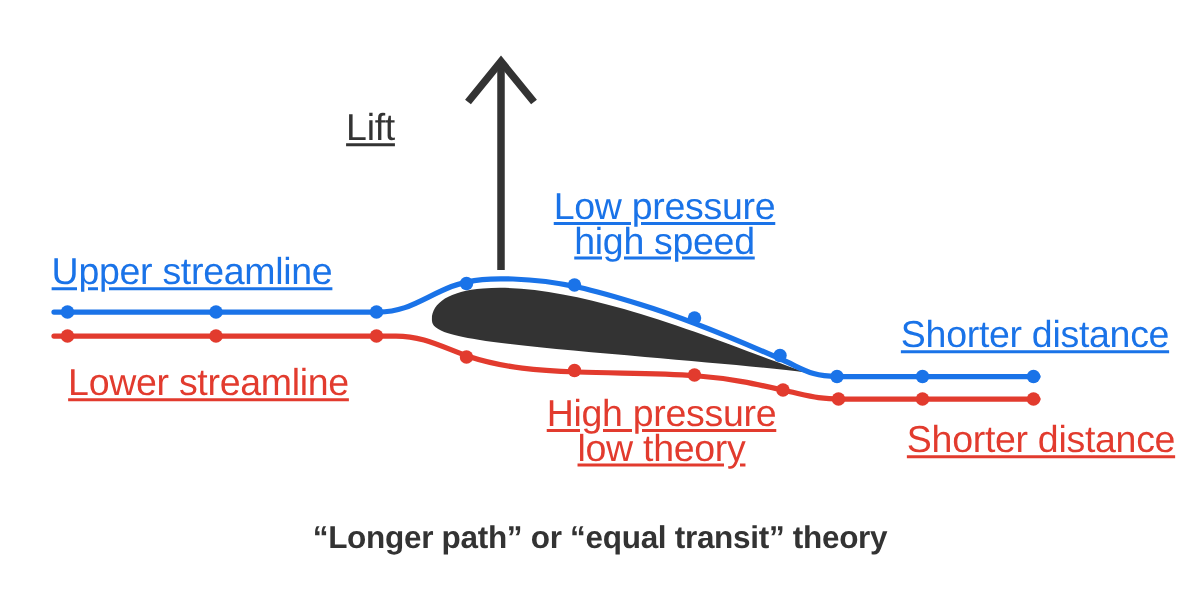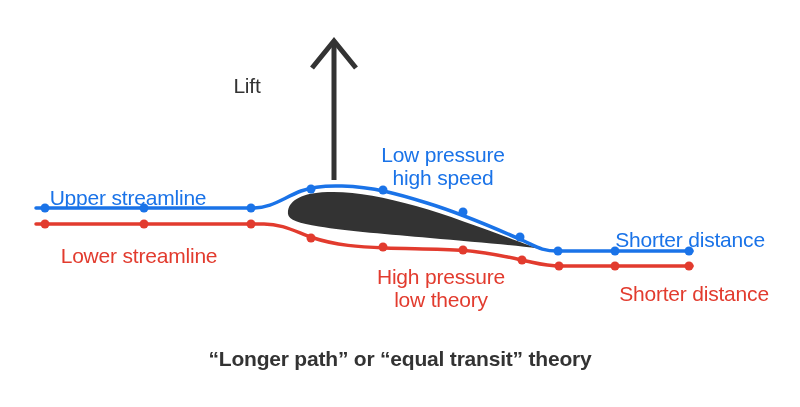--- a/index.html
+++ b/index.html
@@ -16,27 +16,28 @@
     overflow: hidden;
   }
   .canvas svg {
     position: absolute;
     left: 0;
     top: 0;
   }
   .diagram-label {
     position: absolute;
     transform: translate(-50%, -50%);
-    font-size: 21px;
+    font-size: 25px;
     font-weight: 500;
     white-space: nowrap;
     text-align: center;
     letter-spacing: -0.2px;
+    text-decoration: underline;
   }
-  .blue-label  { color: var(--blue, #1a73e8); margin-top: 16px; }
+  .blue-label  { color: var(--blue, #1a73e8); }
   .red-label   { color: var(--red, #e23b2e); }
   .dark-label  { color: var(--dark, #333333); }
   #lift-label             { left: 247px; top: 86px;  }
   #upper-streamline-label { left: 128px; top: 182px; }
   #lower-streamline-label { left: 139px; top: 256px; }
   #low-pressure-label     { left: 443px; top: 150px; line-height: 23px; }
   #high-pressure-label    { left: 413px; top: 288px; line-height: 23px; margin-left: 28px; }
   #longer-distance-label  { left: 690px; top: 224px; }
   #shorter-distance-label { left: 694px; top: 294px; }
   .title {

